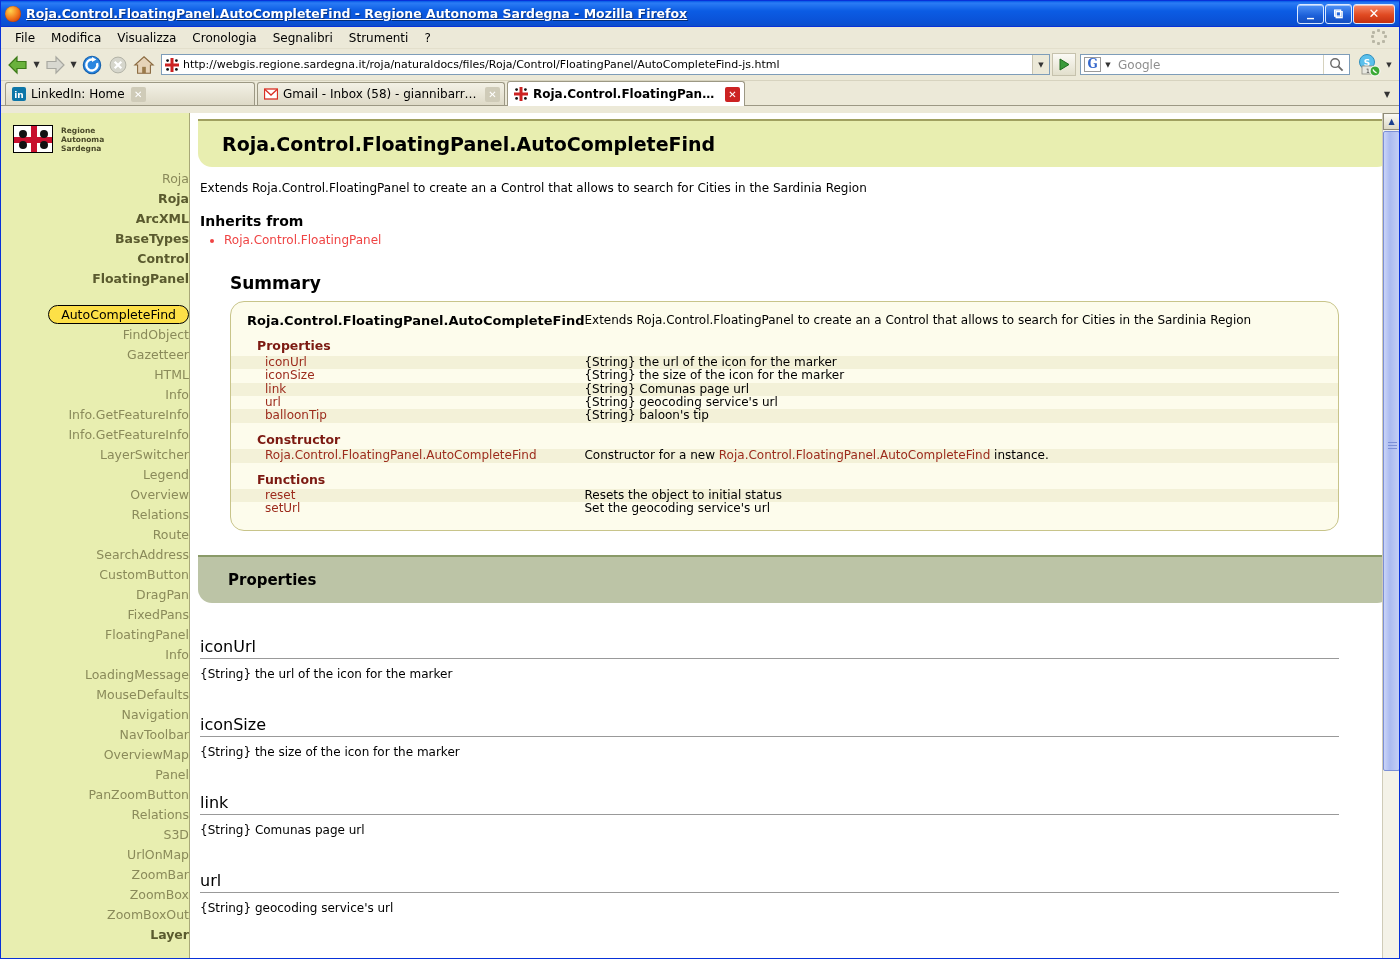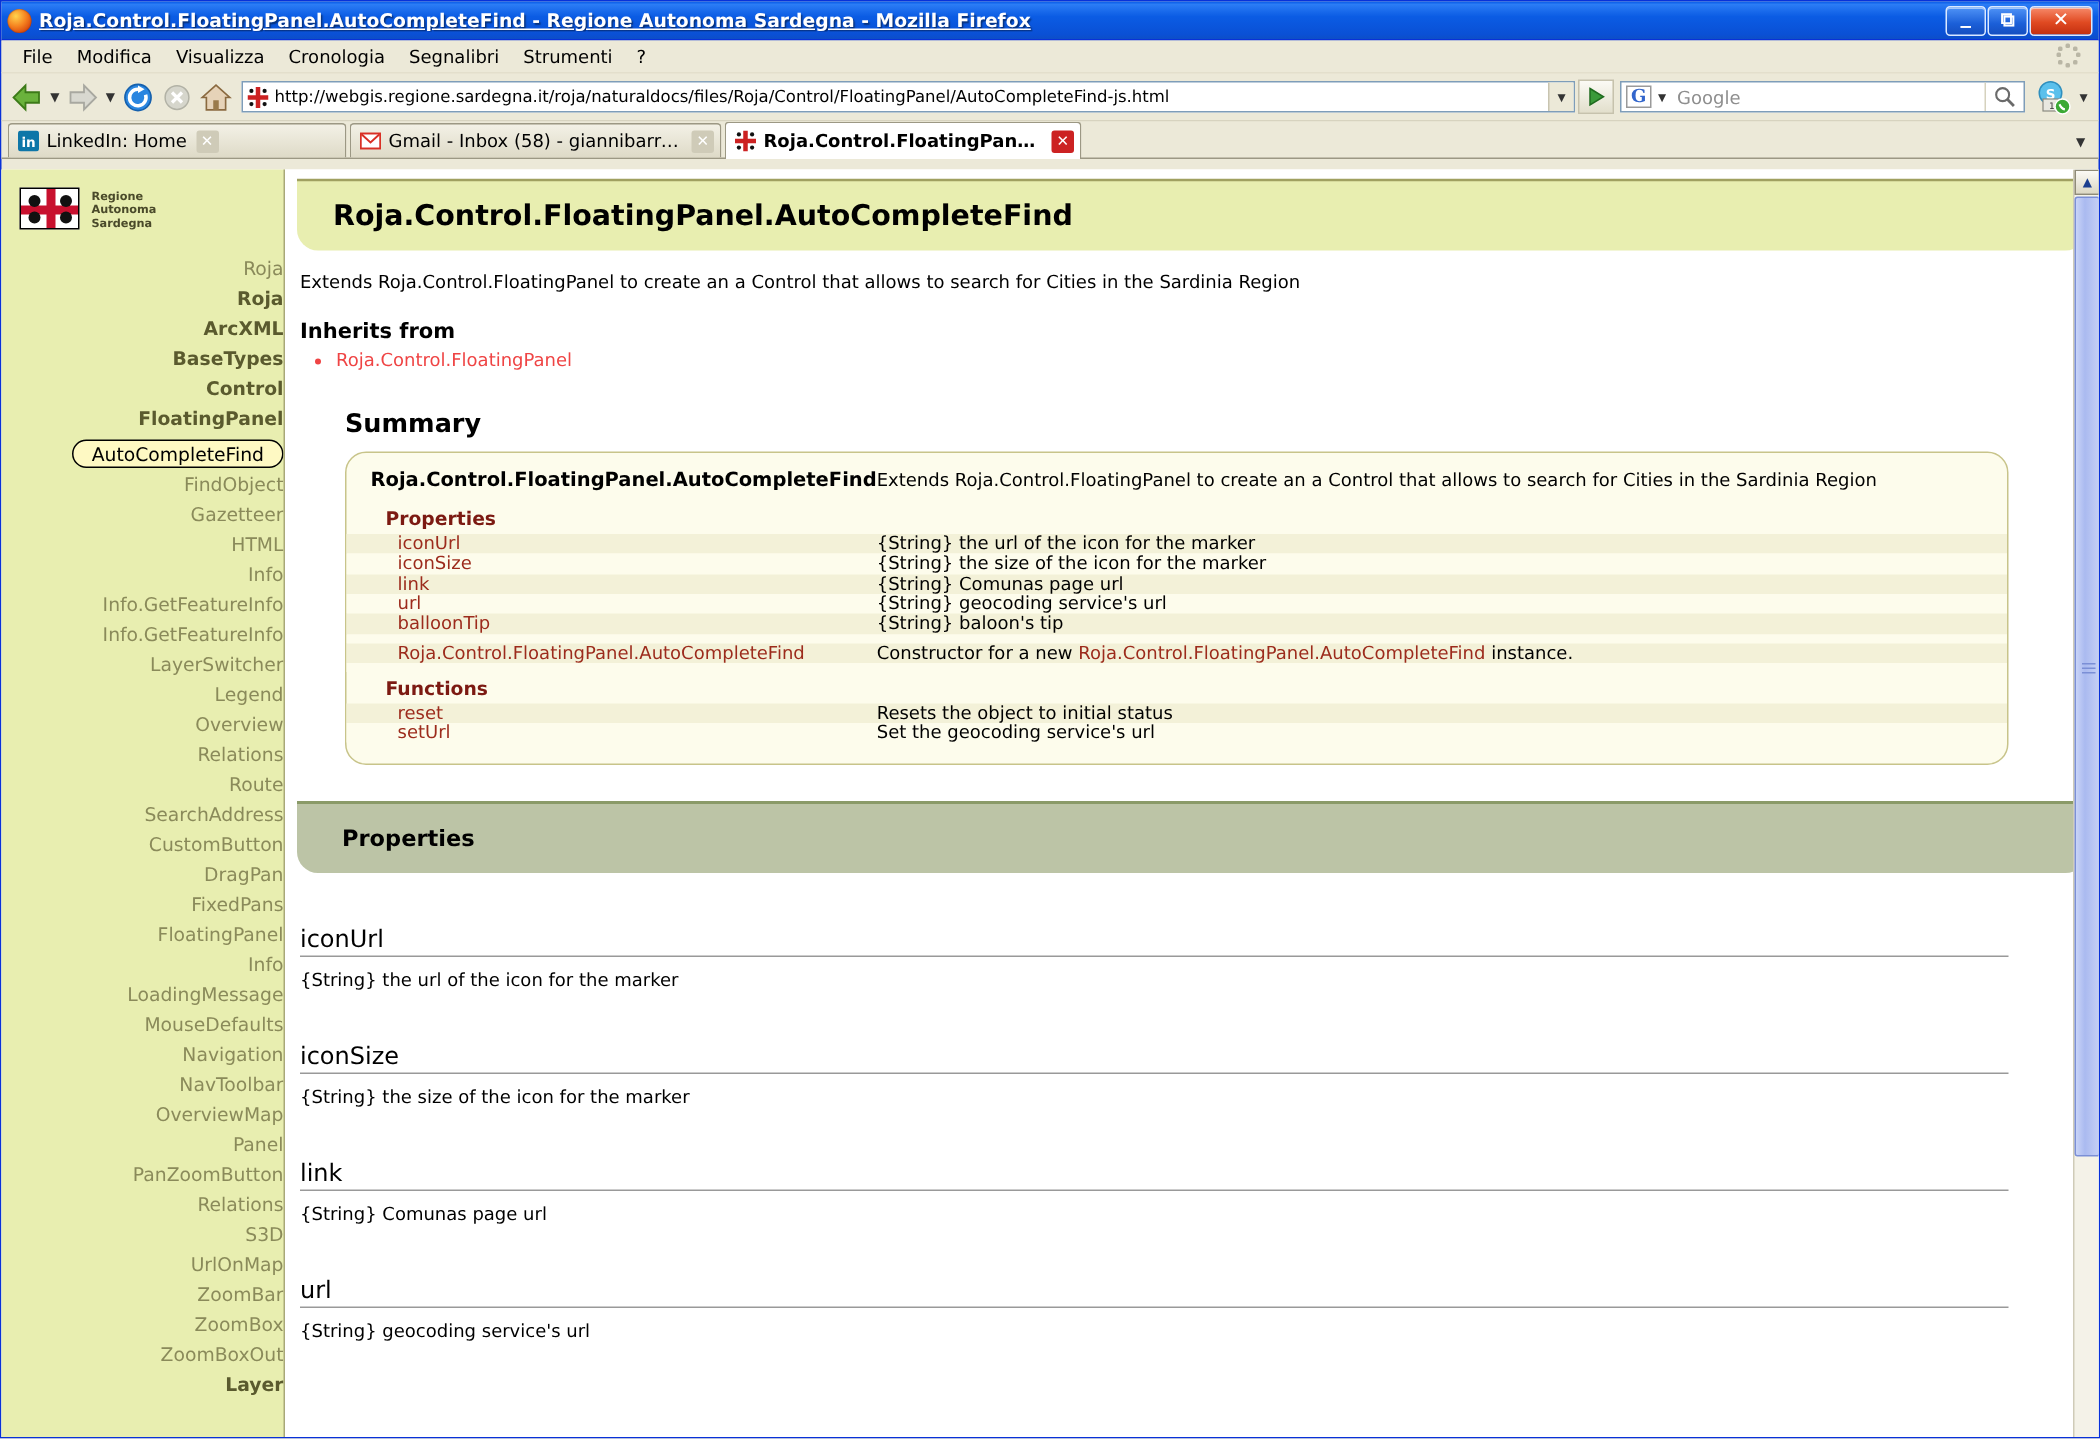--- a/index.html
+++ b/index.html
@@ -147,23 +147,23 @@
                font-family: "DejaVu Sans", sans-serif; }
   #navtree { margin-top: 16px; text-align: right; }
   .nav { font-family: "DejaVu Sans", sans-serif; font-size: 12.5px;
          line-height: 20px; color: #8a8a5a; white-space: nowrap; }
   .nav.lvl0 { padding-left: 12px; color: #8a8a5a; }
   .nav.grp  { font-weight: bold; color: #5a5a2e; }
   .nav.lvl1 { padding-left: 19px; }
   .nav.lvl2 { padding-left: 28px; }
   .nav.lvl3 { padding-left: 60px; }
   .nav.sel  { padding-left: 0; margin-left: 28px; display: inline-block;
-              background: #fef9c3; border: 1px solid #000; border-radius: 10px;
+              background: #fde047; border: 1px solid #000; border-radius: 10px;
               padding: 0 12px; color: #000; font-weight: normal;
-              line-height: 17px; margin-top: 4px; }
+              line-height: 17px; margin-top: 16px; }
   .nav-sel-wrap { line-height: 20px; }
 
   
   #main { flex: 1 1 auto; position: relative; overflow: hidden;
           background: #fff; }
   #doc { padding: 0; }
   #page-title-bar { margin: 6px 8px 0 8px;
                     border-top: 2px solid #a0a060;
                     background: #e8eeb0;
                     border-radius: 0 0 14px 14px;
@@ -342,21 +342,21 @@
         <rect x="5" y="13" width="11" height="8" fill="#e8e8e0" stroke="#8a8a80" stroke-width="0.8"></rect>
         <text x="9" y="19.5" font-size="6" font-family="DejaVu Sans, sans-serif" fill="#333">123</text>
         <circle cx="18" cy="18" r="5" fill="#3ba935" stroke="#fff" stroke-width="1"></circle>
         <path d="M16 16.5 q1.2 3 3.6 3.4" stroke="#fff" stroke-width="1.4" fill="none"></path>
       </svg>
     </div>
     <div id="skype-drop">▼</div>
   </div>
 
   <div id="tabbar">
-    <div class="tab" style="width:226px">
+    <div class="tab" style="width:250px">
       <span class="tfav">
         <svg width="14" height="14" viewBox="0 0 14 14">
           <rect width="14" height="14" rx="2" fill="#0e76a8"></rect>
           <text x="7" y="11" font-size="9" font-weight="bold" fill="#fff" text-anchor="middle" font-family="DejaVu Sans, sans-serif">in</text>
         </svg>
       </span>
       <span class="tlabel">LinkedIn: Home</span>
       <span class="tclose">✕</span>
     </div>
     <div class="tab" style="width:248px">
@@ -490,20 +490,24 @@
                   <td class="c1">url</td>
                   <td class="c2">{String} geocoding service's url</td>
                 </tr>
                 <tr class="entry odd">
                   <td class="c1">balloonTip</td>
                   <td class="c2">{String} baloon's tip</td>
                 </tr>
                 <tr class="spacer">
                   <td colspan="2"></td>
                 </tr>
+                <tr class="group">
+                  <td class="c1">Constructor</td>
+                  <td class="c2"></td>
+                </tr>
                 <tr class="entry odd">
                   <td class="c1">Roja.Control.FloatingPanel.AutoCompleteFind</td>
                   <td class="c2">Constructor for a new <span class="redlink">Roja.Control.FloatingPanel.AutoCompleteFind</span> instance.</td>
                 </tr>
                 <tr class="spacer">
                   <td colspan="2"></td>
                 </tr>
                 <tr class="group">
                   <td class="c1">Functions</td>
                   <td class="c2"></td>

